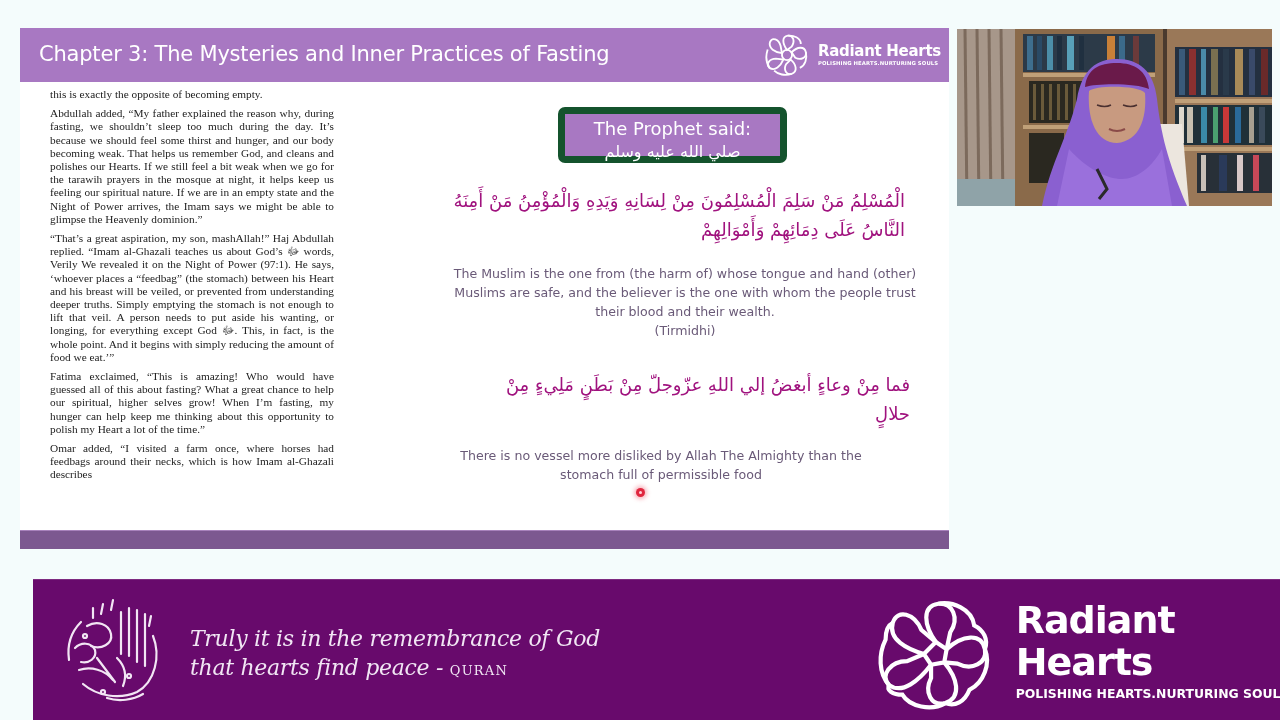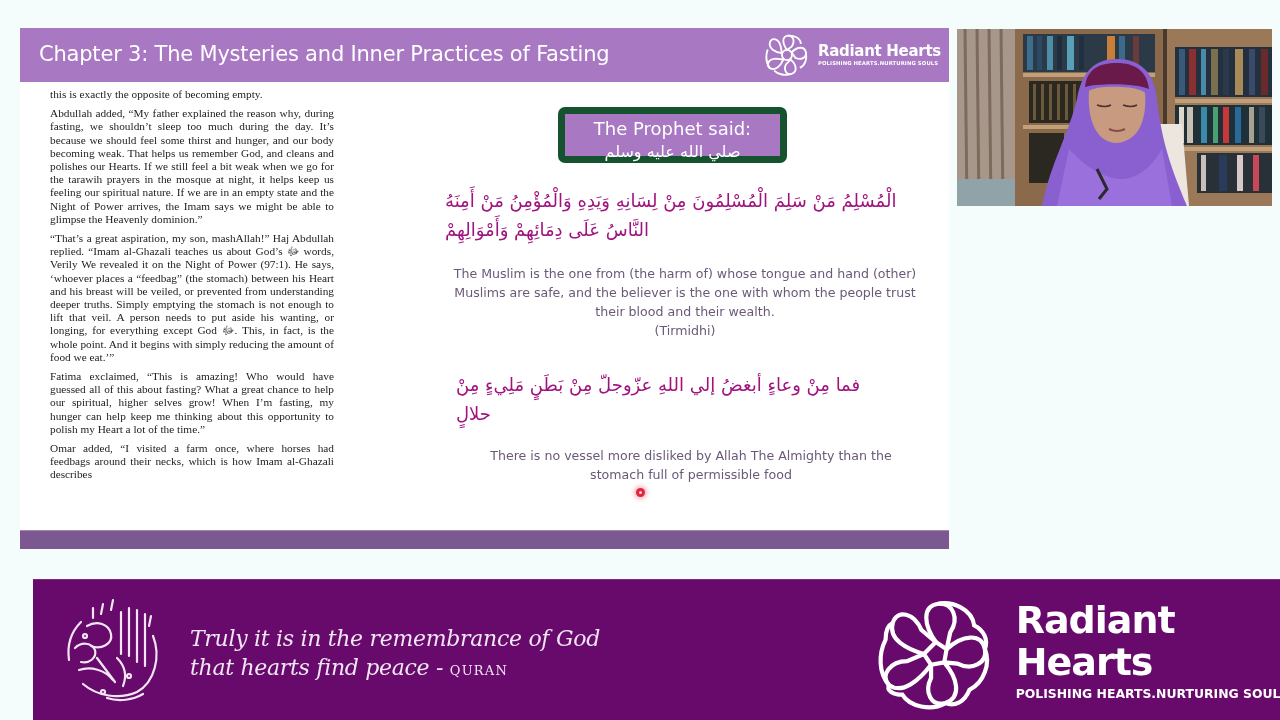--- a/index.html
+++ b/index.html
@@ -20,27 +20,27 @@
     
     .book { position: absolute; left: 30px; top: 60px; width: 284px; font-family: "Liberation Serif", serif; font-size: 11.3px; line-height: 13.2px; color: #222; text-align: justify; }
     .book p { margin-bottom: 6px; }
     .book p:first-child { margin-bottom: 6px; }
 
     
     .prophet-box { position: absolute; left: 538px; top: 79px; width: 229px; height: 56px; background: #a878c2; border: 7px solid #14532d; border-radius: 7px; color: #fff; text-align: center; }
     .prophet-en { font-family: "DejaVu Sans", sans-serif; font-size: 18px; line-height: 22px; margin-top: 4px; }
     .prophet-ar { font-family: "DejaVu Sans", sans-serif; font-size: 16px; line-height: 24px; direction: rtl; }
 
-    .arabic { position: absolute; font-family: "DejaVu Sans", sans-serif; color: #a0127e; text-align: left; direction: rtl; font-size: 18px; line-height: 29px; }
+    .arabic { position: absolute; font-family: "DejaVu Sans", sans-serif; color: #a0127e; text-align: right; direction: rtl; font-size: 18px; line-height: 29px; }
     .arabic-1 { left: 425px; top: 158px; width: 460px; }
-    .arabic-2 { left: 436px; top: 342px; width: 430px; }
+    .arabic-2 { left: 460px; top: 342px; width: 430px; }
 
     .english { position: absolute; font-family: "DejaVu Sans", sans-serif; color: #6a5a78; text-align: center; font-size: 12.6px; line-height: 19px; }
     .english-1 { left: 420px; top: 236px; width: 490px; }
-    .english-2 { left: 456px; top: 418px; width: 430px; text-align: center; }
+    .english-2 { left: 426px; top: 418px; width: 430px; text-align: center; }
 
     .pointer { position: absolute; left: 616px; top: 460px; width: 9px; height: 9px; border-radius: 50%; background: #e0263e; box-shadow: 0 0 4px 2px rgba(240,80,100,0.45); }
     .pointer::after { content: ""; position: absolute; left: 3px; top: 3px; width: 3px; height: 3px; border-radius: 50%; background: #ffd0d8; }
 
     
     .webcam { position: absolute; left: 957px; top: 29px; width: 315px; height: 177px; overflow: hidden; background: #4a3a2e; }
     .webcam svg { display: block; }
 
     
     .banner { position: absolute; left: 0; top: 579px; width: 1280px; height: 141px; background: #680a6c; border-top: 1px solid #7d2a80; margin-left: 33px; }

